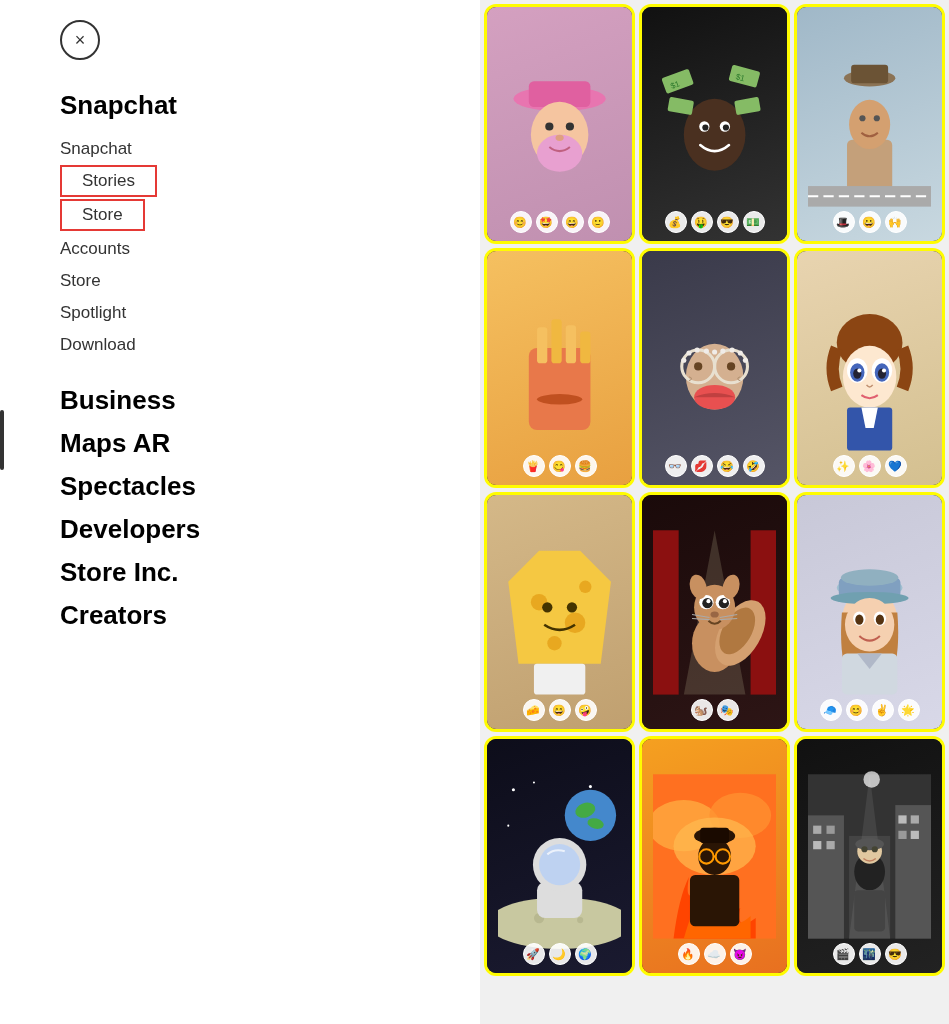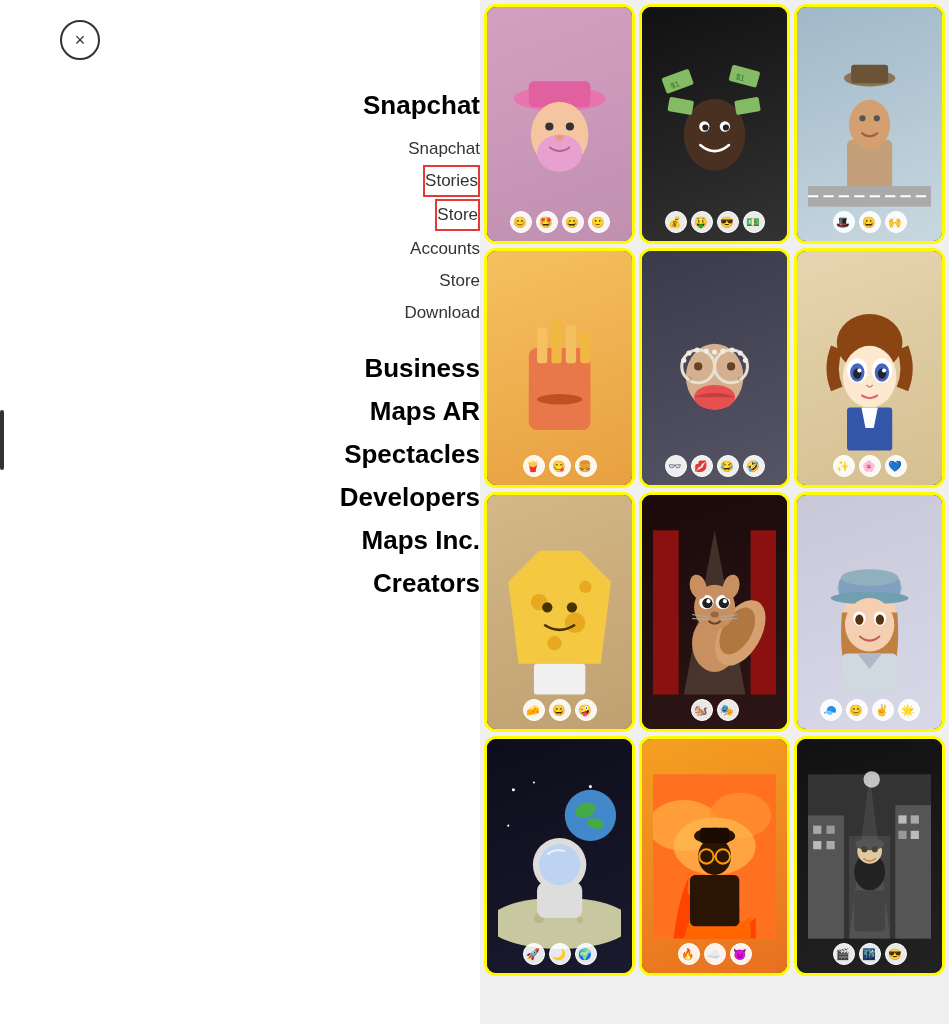--- a/index.html
+++ b/index.html
@@ -57,32 +57,31 @@
     .nav-item {
       font-size: 17px;
       color: #333;
       padding: 6px 0;
       cursor: pointer;
       display: block;
     }
 
     .nav-item.highlighted {
       border: 2px solid #e53935;
-      padding: 4px 0;
+      padding: 4px 20px;
       display: inline-block;
       margin-bottom: 2px;
     }
 
     .nav-group {
       margin-bottom: 6px;
     }
 
     .section-group {
       margin-bottom: 4px;
-      text-align: right;
     }
 
     .section-spacer {
       height: 10px;
     }
 
     
     .content-area {
       flex: 1;
       background: #fff;
@@ -180,20 +179,21 @@
   <div class="section-group">
     <div class="section-header">Snapchat</div>
     <div class="nav-group">
       <a class="nav-item">Snapchat</a>
       <a class="nav-item highlighted">Stories</a>
       <br>
       <a class="nav-item highlighted">Store</a>
       <br>
       <a class="nav-item">Accounts</a>
       <a class="nav-item">Store</a>
+      <a class="nav-item">Spotlight</a>
       <a class="nav-item">Download</a>
     </div>
   </div>
 
   <div class="section-spacer"></div>
 
   <div class="section-group">
     <div class="section-header">Business</div>
   </div>
 
@@ -203,21 +203,21 @@
 
   <div class="section-group">
     <div class="section-header">Spectacles</div>
   </div>
 
   <div class="section-group">
     <div class="section-header">Developers</div>
   </div>
 
   <div class="section-group">
-    <div class="section-header">Maps Inc.</div>
+    <div class="section-header">Store Inc.</div>
   </div>
 
   <div class="section-group">
     <div class="section-header">Creators</div>
   </div>
 
 </div>
 
 <div class="content-area">
   <div class="grid-container">

